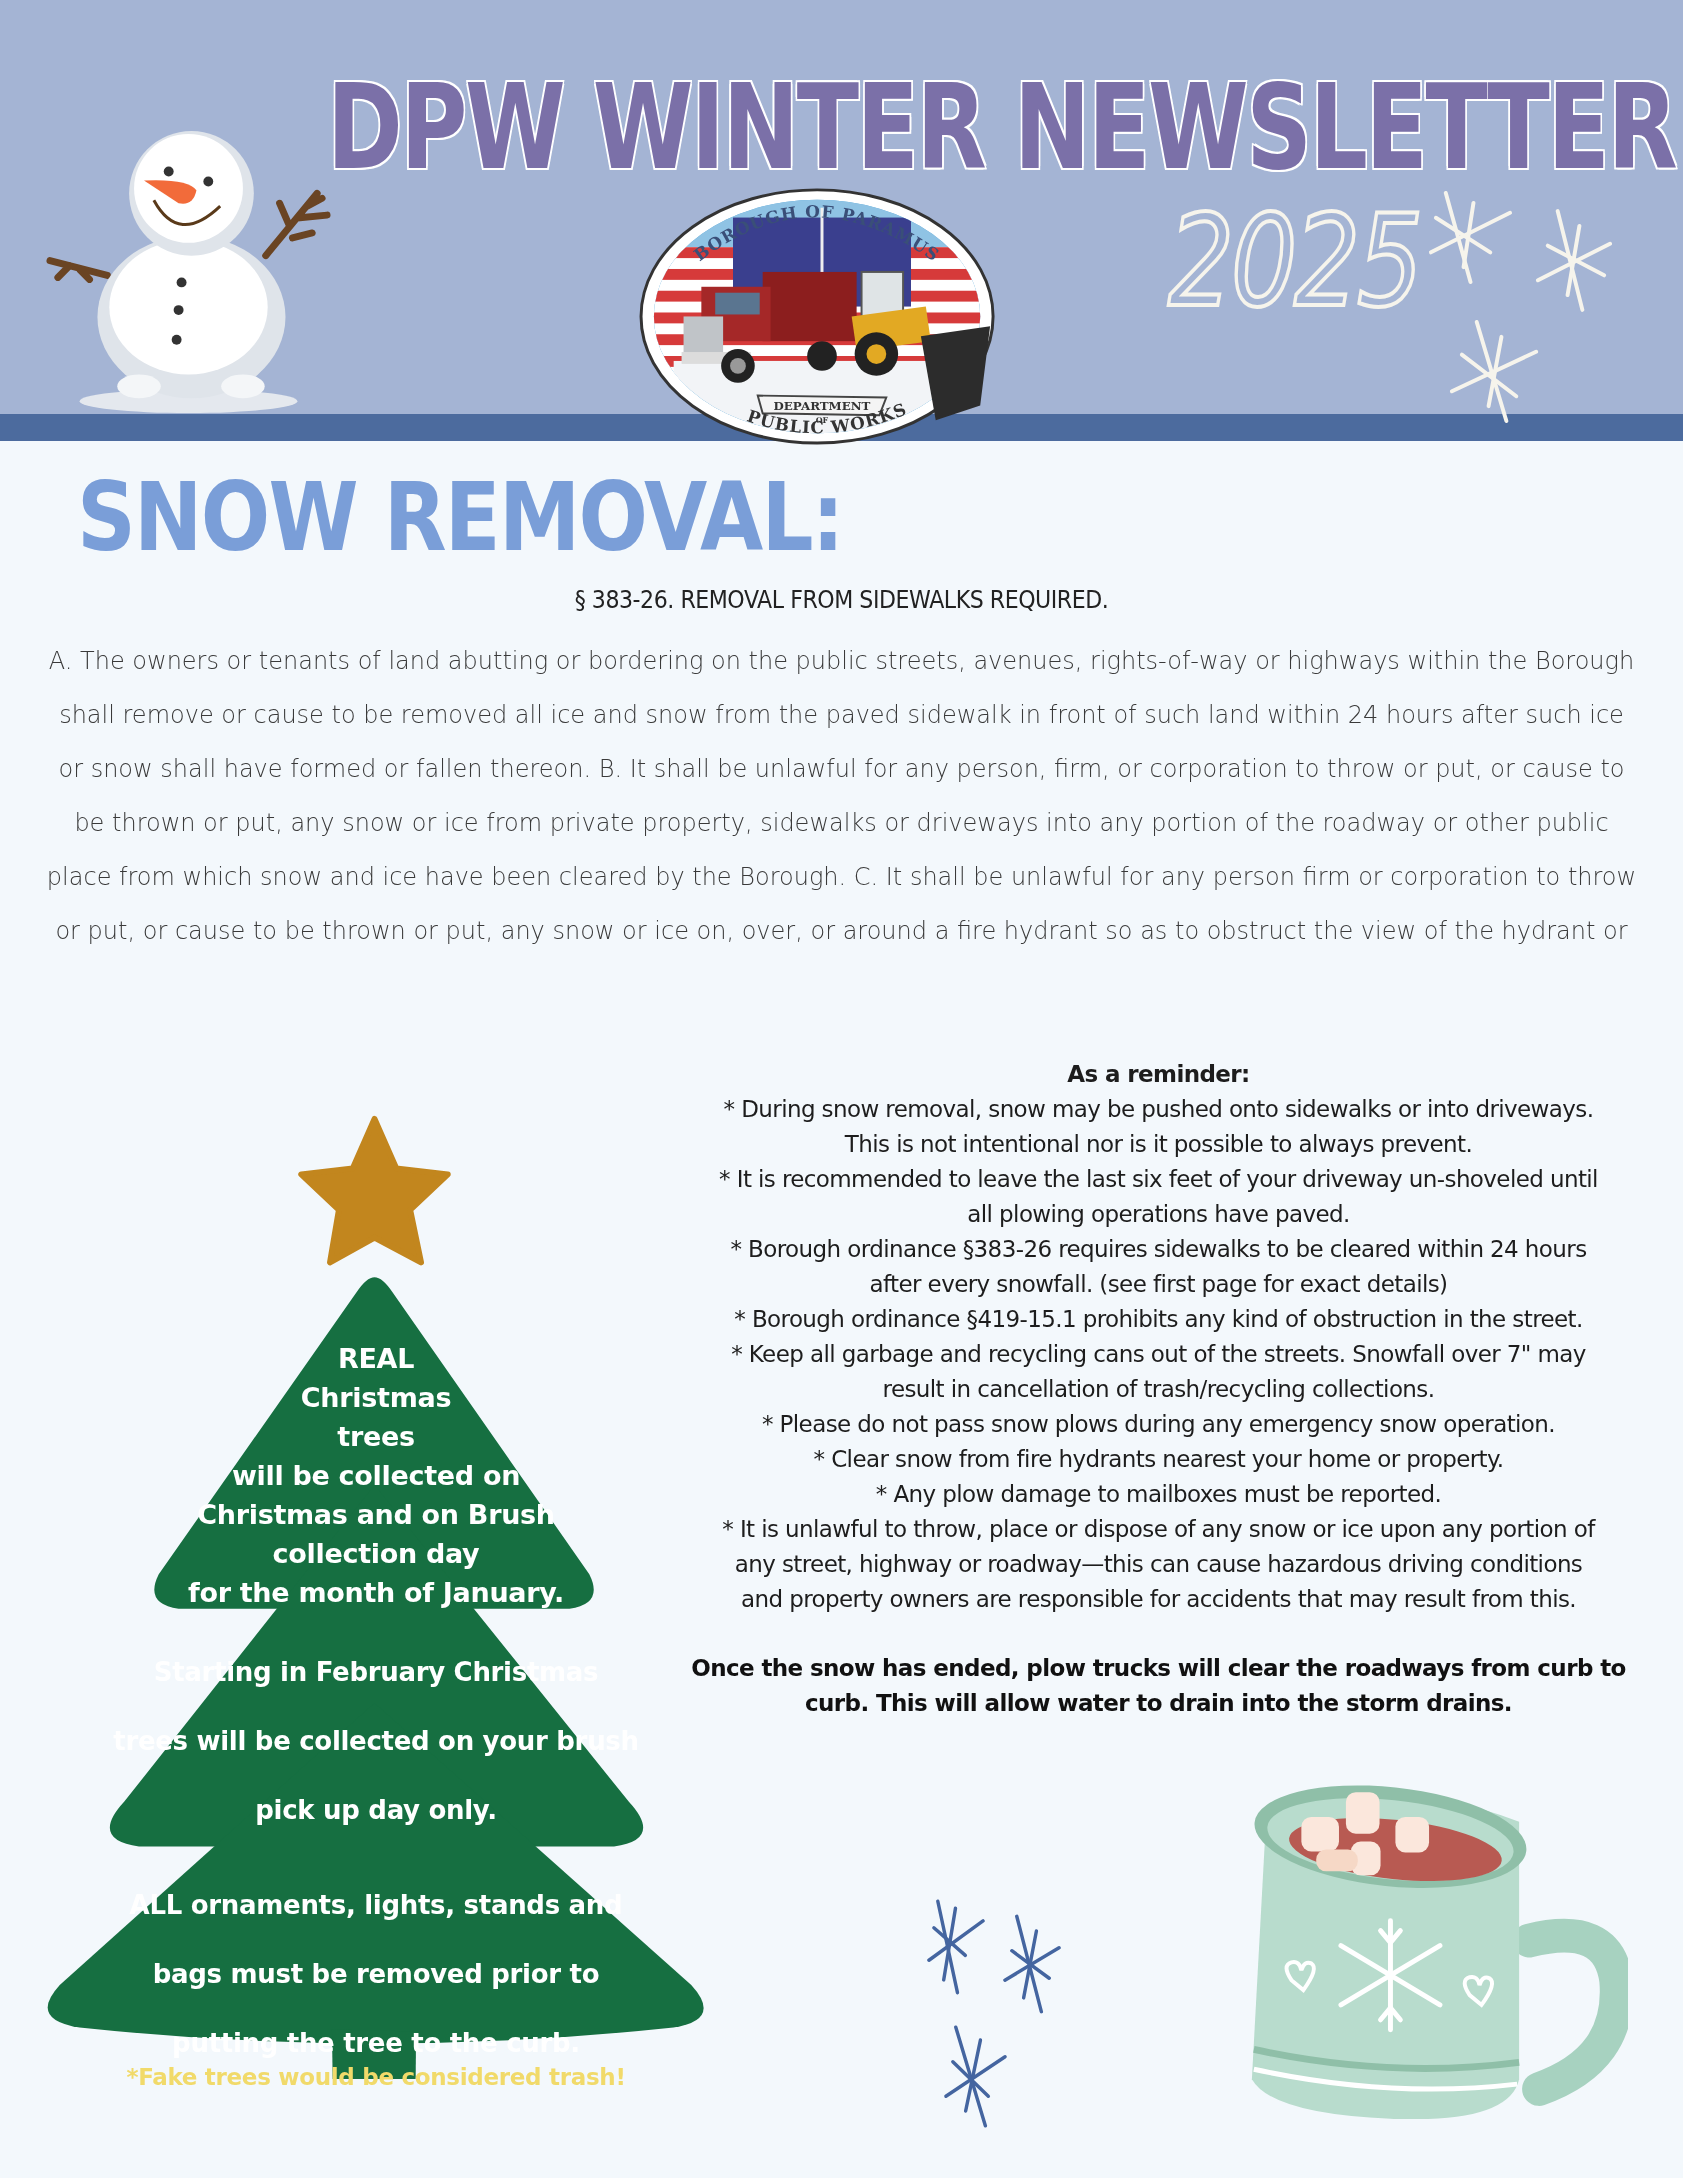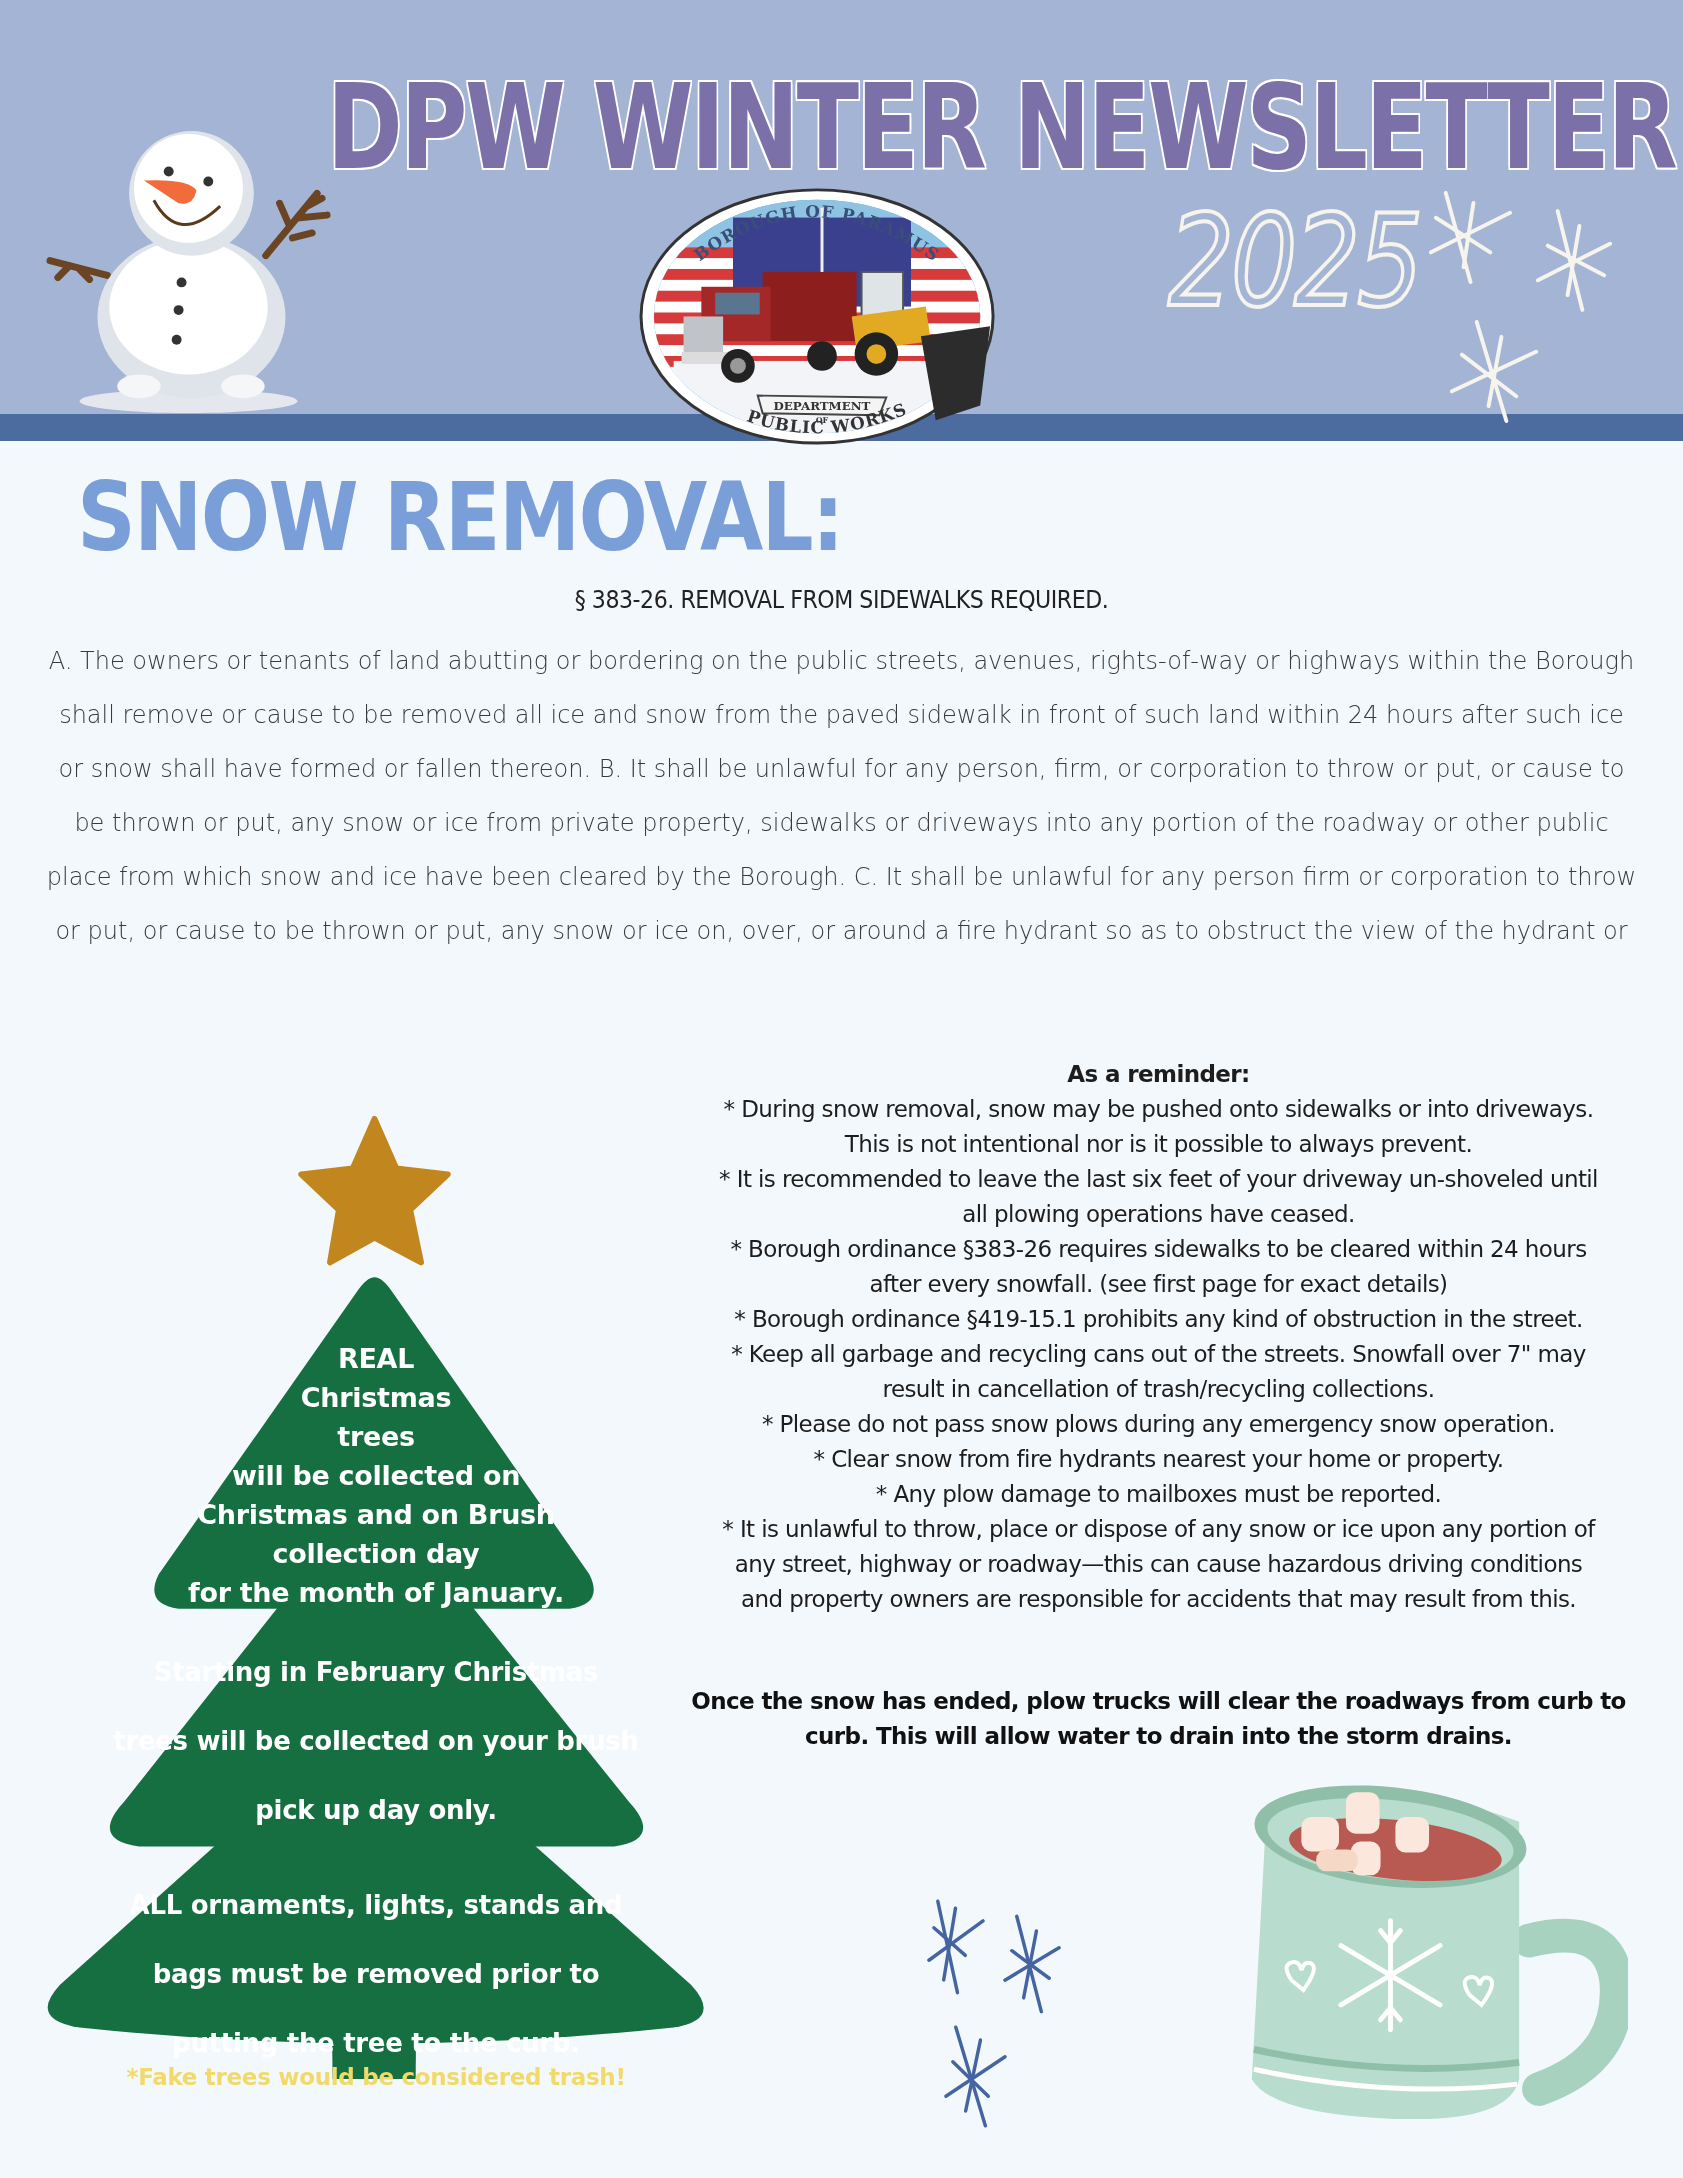--- a/index.html
+++ b/index.html
@@ -9,21 +9,21 @@
   #header-stripe { left:0; top:414px; width:1683px; height:27px; background:#4c6b9e; }
   #title { left:327px; top:69px; width:1287px; font-family:"DejaVu Sans", sans-serif; font-weight:bold; font-size:117px; letter-spacing:-3px; color:#7b70a8; -webkit-text-stroke:3px #ffffff; paint-order:stroke fill; text-shadow: 0 0 2px #fff, 2px 2px 0 #fff, -2px -2px 0 #fff, 2px -2px 0 #fff, -2px 2px 0 #fff; white-space:nowrap; line-height:1; transform:scaleX(0.78); transform-origin:left top; }
   #year { left:1168px; top:198px; font-family:"DejaVu Sans", sans-serif; font-weight:200; font-size:127px; color:transparent; -webkit-text-stroke:4px #f6f4ec; font-style:italic; line-height:1; letter-spacing:-4px; transform:scaleX(0.82); transform-origin:left top; }
   #snow-title { left:77px; top:465px; font-family:"DejaVu Sans", sans-serif; font-weight:bold; font-size:95px; color:#7a9ed8; letter-spacing:-2px; line-height:1.1; transform:scaleX(0.86); transform-origin:left top; white-space:nowrap; }
   #section-heading { left:0; width:1683px; top:586px; text-align:center; font-family:"DejaVu Sans", sans-serif; font-size:24px; color:#222; letter-spacing:-0.5px; transform:scaleX(0.92); }
   #ordinance { left:20px; width:1643px; top:634px; text-align:center; font-family:"DejaVu Sans", sans-serif; font-weight:200; font-size:24px; line-height:54px; color:#3a3a3a; }
   #ordinance span { display:block; white-space:nowrap; }
   #reminder { left:634px; width:1049px; top:1057px; text-align:center; font-family:"DejaVu Sans", sans-serif; font-size:23px; line-height:35px; color:#1d1d1d; letter-spacing:-0.6px; }
   #reminder .head { font-weight:bold; }
   #reminder .ln { display:block; white-space:nowrap; }
-  #closing { left:634px; width:1049px; top:1651px; text-align:center; font-family:"DejaVu Sans", sans-serif; font-weight:bold; font-size:23px; line-height:35px; color:#111; letter-spacing:-0.6px;margin-top:33px; }
+  #closing { left:634px; width:1049px; top:1651px; text-align:center; font-family:"DejaVu Sans", sans-serif; font-weight:bold; font-size:23px; line-height:35px; color:#111; letter-spacing:-0.6px; }
   #closing span { display:block; white-space:nowrap; }
   #tree-text { left:99px; width:554px; top:1339px; text-align:center; font-family:"DejaVu Sans", sans-serif; font-weight:bold; color:#ffffff; font-size:27px; line-height:39px; letter-spacing:-0.3px; }
   #tree-text .ln { display:block; white-space:nowrap; }
   #tree-text .gap { height:10px; }
   #tree-text .gap2 { height:26px; }
   #tree-text .warn { color:#f1da6a; font-size:23px; line-height:30px; }
   #tree-text .mid { font-size:26px; line-height:37px;margin-top:32px; }
   svg { display:block; }
 </style>
 </head>
@@ -188,21 +188,21 @@
   <span class="ln mid">bags must be removed prior to</span>
   <span class="ln mid">putting the tree to the curb.</span>
   <span class="ln warn">*Fake trees would be considered trash!</span>
 </div>
 
 <div class="abs" id="reminder">
   <span class="ln head">As a reminder:</span>
   <span class="ln">* During snow removal, snow may be pushed onto sidewalks or into driveways.</span>
   <span class="ln">This is not intentional nor is it possible to always prevent.</span>
   <span class="ln">* It is recommended to leave the last six feet of your driveway un-shoveled until</span>
-  <span class="ln">all plowing operations have ceased.</span>
+  <span class="ln">all plowing operations have paved.</span>
   <span class="ln">* Borough ordinance §383-26 requires sidewalks to be cleared within 24 hours</span>
   <span class="ln">after every snowfall.  (see first page for exact details)</span>
   <span class="ln">* Borough ordinance §419-15.1 prohibits any kind of obstruction in the street.</span>
   <span class="ln">* Keep all garbage and recycling cans out of the streets. Snowfall over 7" may</span>
   <span class="ln">result in cancellation of trash/recycling collections.</span>
   <span class="ln">* Please do not pass snow plows during any emergency snow operation.</span>
   <span class="ln">* Clear snow from fire hydrants nearest your home or property.</span>
   <span class="ln">* Any plow damage to mailboxes must be reported.</span>
   <span class="ln">* It is unlawful to throw, place or dispose of any snow or ice upon any portion of</span>
   <span class="ln">any street, highway or roadway—this can cause hazardous driving conditions</span>

